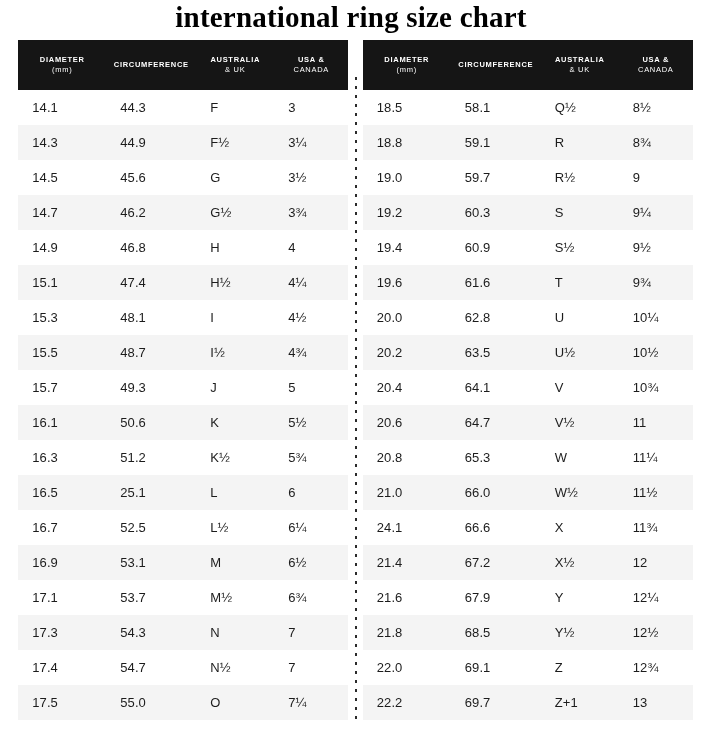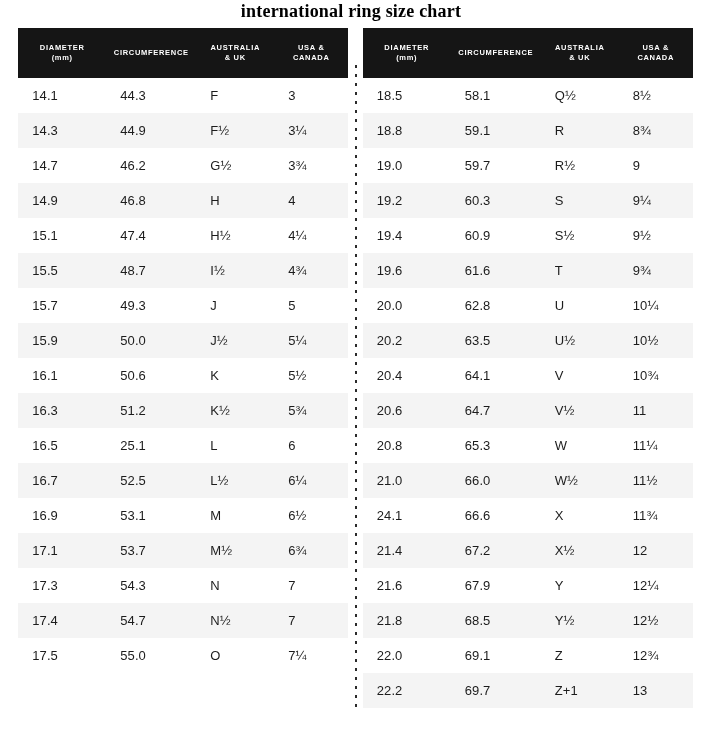--- a/index.html
+++ b/index.html
@@ -17,21 +17,21 @@
   .page {
     width: 702px;
     height: 747px;
     position: relative;
     background: #ffffff;
   }
   .chart-title {
     text-align: center;
     font-family: "Liberation Serif", serif;
     font-weight: bold;
-    font-size: 18px;
+    font-size: 29px;
     letter-spacing: 0.2px;
     color: #000000;
     padding: 2px 0 6px 0;
     margin: 0;
     line-height: 1.1;
   }
   .tables {
     display: flex;
     flex-direction: row;
     align-items: flex-start;
@@ -55,21 +55,21 @@
     text-align: center;
     padding: 8px 2px 8px 2px;
     line-height: 1.35;
     border: none;
     vertical-align: middle;
     height: 34px;
   }
   table.ring thead th .sub {
     display: block;
     font-size: 7.5px;
-    font-weight: bold;
+    font-weight: normal;
     letter-spacing: 0.7px;
   }
   table.ring td {
     font-size: 13px;
     color: #1c1c1c;
     padding: 5px 0 5px 14px;
     height: 25px;
     border: none;
     text-align: left;
     vertical-align: middle;
@@ -144,54 +144,60 @@
               <td>F</td>
               <td>3</td>
             </tr>
             <tr>
               <td>14.3</td>
               <td>44.9</td>
               <td>F½</td>
               <td>3¼</td>
             </tr>
             <tr>
+              <td>14.5</td>
+              <td>45.6</td>
+              <td>G</td>
+              <td>3½</td>
+            </tr>
+            <tr>
               <td>14.7</td>
               <td>46.2</td>
               <td>G½</td>
               <td>3¾</td>
             </tr>
             <tr>
               <td>14.9</td>
               <td>46.8</td>
               <td>H</td>
               <td>4</td>
             </tr>
             <tr>
               <td>15.1</td>
               <td>47.4</td>
               <td>H½</td>
               <td>4¼</td>
             </tr>
             <tr>
+              <td>15.3</td>
+              <td>48.1</td>
+              <td>I</td>
+              <td>4½</td>
+            </tr>
+            <tr>
               <td>15.5</td>
               <td>48.7</td>
               <td>I½</td>
               <td>4¾</td>
             </tr>
             <tr>
               <td>15.7</td>
               <td>49.3</td>
               <td>J</td>
               <td>5</td>
-            </tr>
-            <tr>
-              <td>15.9</td>
-              <td>50.0</td>
-              <td>J½</td>
-              <td>5¼</td>
             </tr>
             <tr>
               <td>16.1</td>
               <td>50.6</td>
               <td>K</td>
               <td>5½</td>
             </tr>
             <tr>
               <td>16.3</td>
               <td>51.2</td>

